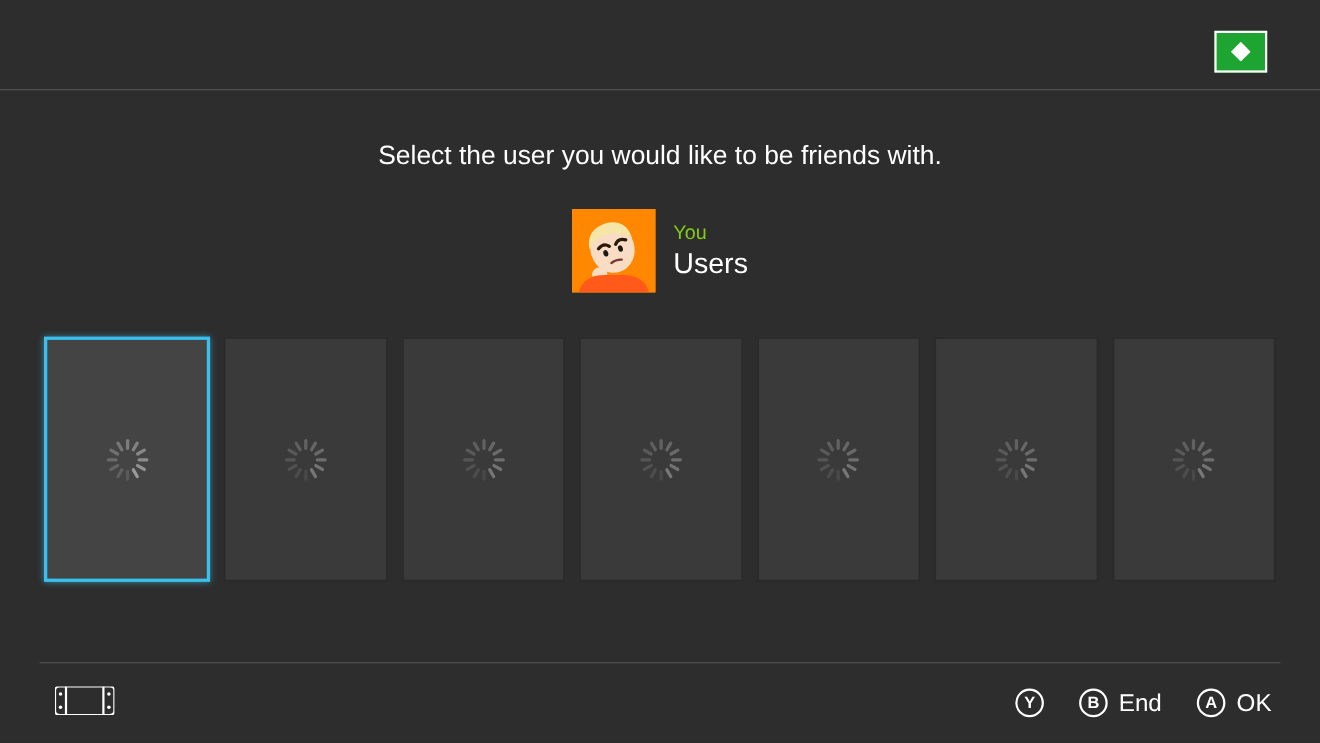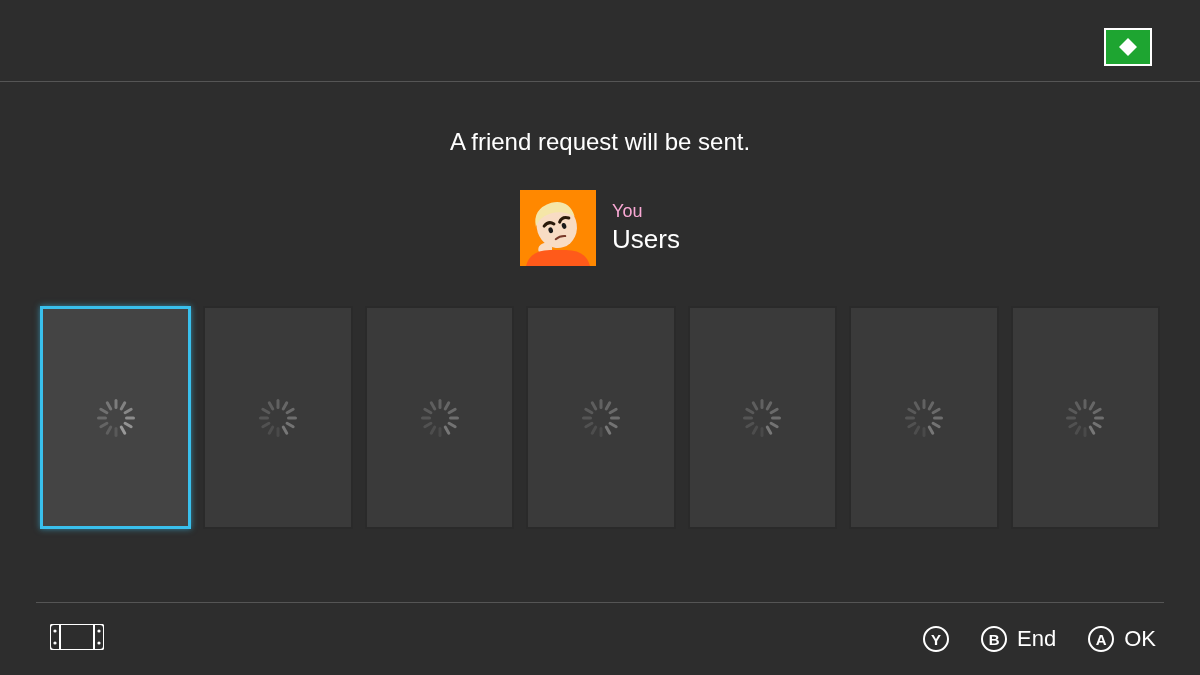--- a/index.html
+++ b/index.html
@@ -58,21 +58,21 @@
     margin-top: 30px;
   }
   .avatar {
     width: 76px;
     height: 76px;
     background: #ff8800;
     position: relative;
     overflow: hidden;
   }
   .user-labels { text-align: left; }
-  .you-label { font-size: 18px; color: #f9a8d4; }
+  .you-label { font-size: 18px; color: #84cc16; }
   .username { font-size: 26px; color: #fff; margin-top: 2px; }
 
   .slots {
     display: flex;
     gap: 12px;
     padding: 0 40px;
     margin-top: 40px;
   }
   .slot {
     flex: 1;
@@ -147,21 +147,21 @@
 
 <div class="header">
   <div class="header-badge">
     <svg width="18" height="18" viewBox="0 0 18 18">
       <rect x="9" y="0" width="12.7" height="12.7" transform="rotate(45 9 0)" fill="#fff"></rect>
     </svg>
   </div>
 </div>
 
 <div class="instructions">
-  <div class="instructions-line">A friend request will be sent.</div>
+  <div class="instructions-line">Select the user you would like to be friends with.</div>
 </div>
 
 <div class="current-user">
   <div class="avatar">
     <svg viewBox="0 0 76 76" width="76" height="76">
       <rect width="76" height="76" fill="#ff8800"></rect>
 
       <g transform="rotate(-18 38 40)">
         <ellipse cx="38" cy="36" rx="20" ry="22" fill="#f8dcc4"></ellipse>
 

